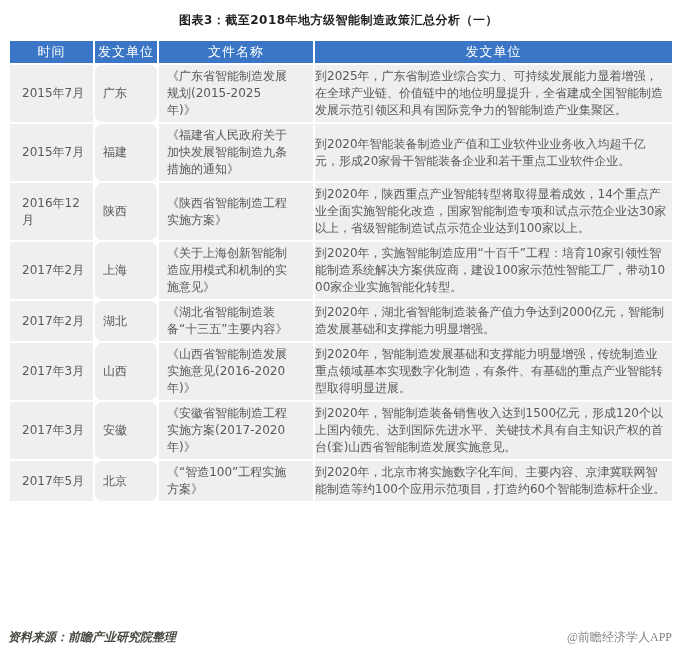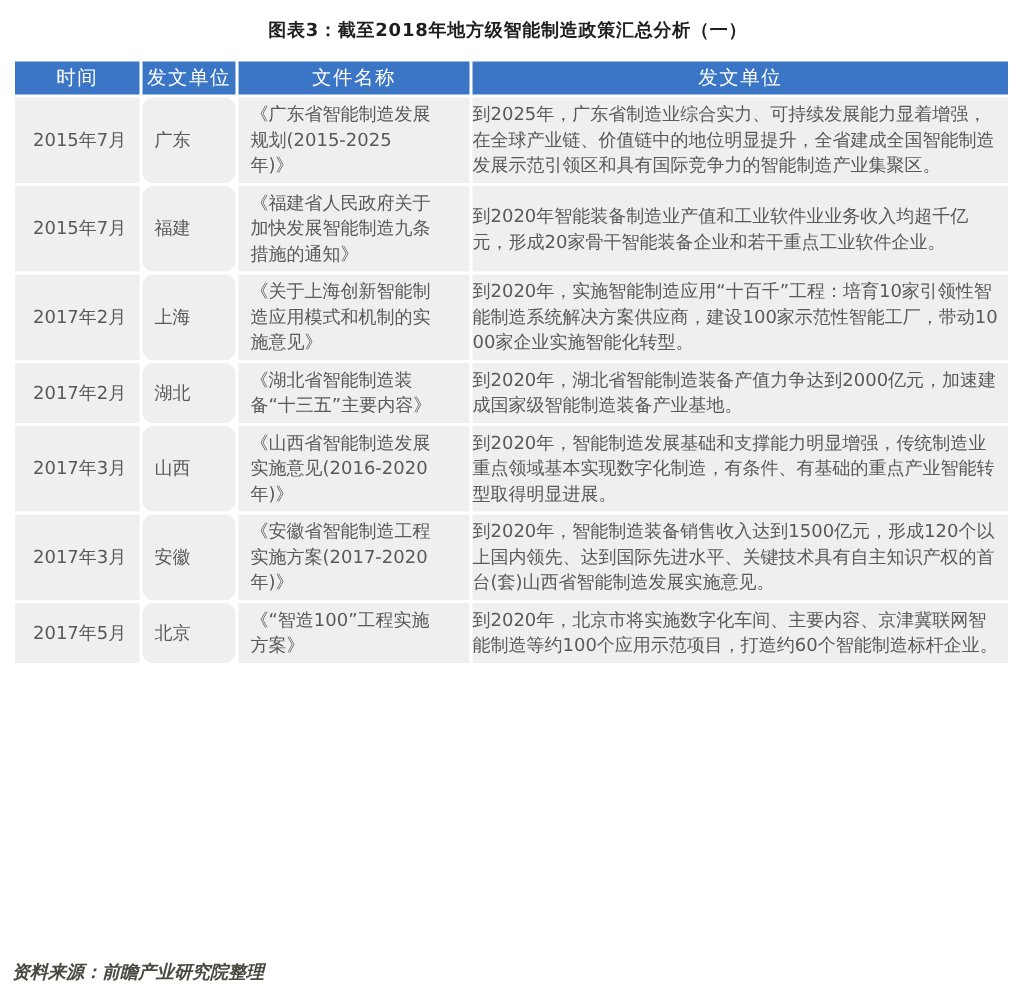--- a/index.html
+++ b/index.html
@@ -48,21 +48,21 @@
     vertical-align:middle;
     padding:3px 4px;
     word-break:break-all;
   }
   .policy-table td.col-time{padding-left:12px;}
   .policy-table td.col-unit{padding-left:8px;border-radius:11px;}
   .policy-table td.col-doc{padding-left:8px;padding-right:24px;}
   .policy-table td.col-content{padding-left:0;padding-right:4px;}
   .footer-bar{
     position:absolute;
-    left:8px;right:8px;bottom:7px;
+    left:8px;right:8px;bottom:18px;
     display:flex;
     justify-content:space-between;
     align-items:flex-start;
     font-family:Liberation Serif, serif;
   }
   .source-note{
     font-size:12px;
     font-style:italic;
     font-weight:bold;
     color:#4a4a42;
@@ -102,33 +102,39 @@
 
   <tr>
     <td class="col-time">2015年7月</td>
     <td class="col-unit">福建</td>
     <td class="col-doc">《福建省人民政府关于加快发展智能制造九条措施的通知》</td>
     <td class="col-content">到2020年智能装备制造业产值和工业软件业业务收入均超千亿元，形成20家骨干智能装备企业和若干重点工业软件企业。</td>
   </tr>
 
 
 
+  <tr>
+    <td class="col-time">2016年12月</td>
+    <td class="col-unit">陕西</td>
+    <td class="col-doc">《陕西省智能制造工程实施方案》</td>
+    <td class="col-content">到2020年，陕西重点产业智能转型将取得显着成效，14个重点产业全面实施智能化改造，国家智能制造专项和试点示范企业达30家以上，省级智能制造试点示范企业达到100家以上。</td>
+  </tr>
 
   <tr>
     <td class="col-time">2017年2月</td>
     <td class="col-unit">上海</td>
     <td class="col-doc">《关于上海创新智能制造应用模式和机制的实施意见》</td>
     <td class="col-content">到2020年，实施智能制造应用“十百千”工程：培育10家引领性智能制造系统解决方案供应商，建设100家示范性智能工厂，带动1000家企业实施智能化转型。</td>
   </tr>
 
   <tr>
     <td class="col-time">2017年2月</td>
     <td class="col-unit">湖北</td>
     <td class="col-doc">《湖北省智能制造装备“十三五”主要内容》</td>
-    <td class="col-content">到2020年，湖北省智能制造装备产值力争达到2000亿元，加速建成国家级智能制造装备产业基地。</td>
+    <td class="col-content">到2020年，湖北省智能制造装备产值力争达到2000亿元，智能制造发展基础和支撑能力明显增强。</td>
   </tr>
 
   <tr>
     <td class="col-time">2017年3月</td>
     <td class="col-unit">山西</td>
     <td class="col-doc">《山西省智能制造发展实施意见(2016-2020年)》</td>
     <td class="col-content">到2020年，智能制造发展基础和支撑能力明显增强，传统制造业重点领域基本实现数字化制造，有条件、有基础的重点产业智能转型取得明显进展。</td>
   </tr>
 
   <tr>
@@ -142,13 +148,14 @@
     <td class="col-time">2017年5月</td>
     <td class="col-unit">北京</td>
     <td class="col-doc">《“智造100”工程实施方案》</td>
     <td class="col-content">到2020年，北京市将实施数字化车间、主要内容、京津冀联网智能制造等约100个应用示范项目，打造约60个智能制造标杆企业。</td>
   </tr>
 </tbody>
 </table>
 
 <div class="footer-bar">
   <span class="source-note">资料来源：前瞻产业研究院整理</span>
+  <span class="credit-note">@前瞻经济学人APP</span>
 </div>
 
 </body></html>

